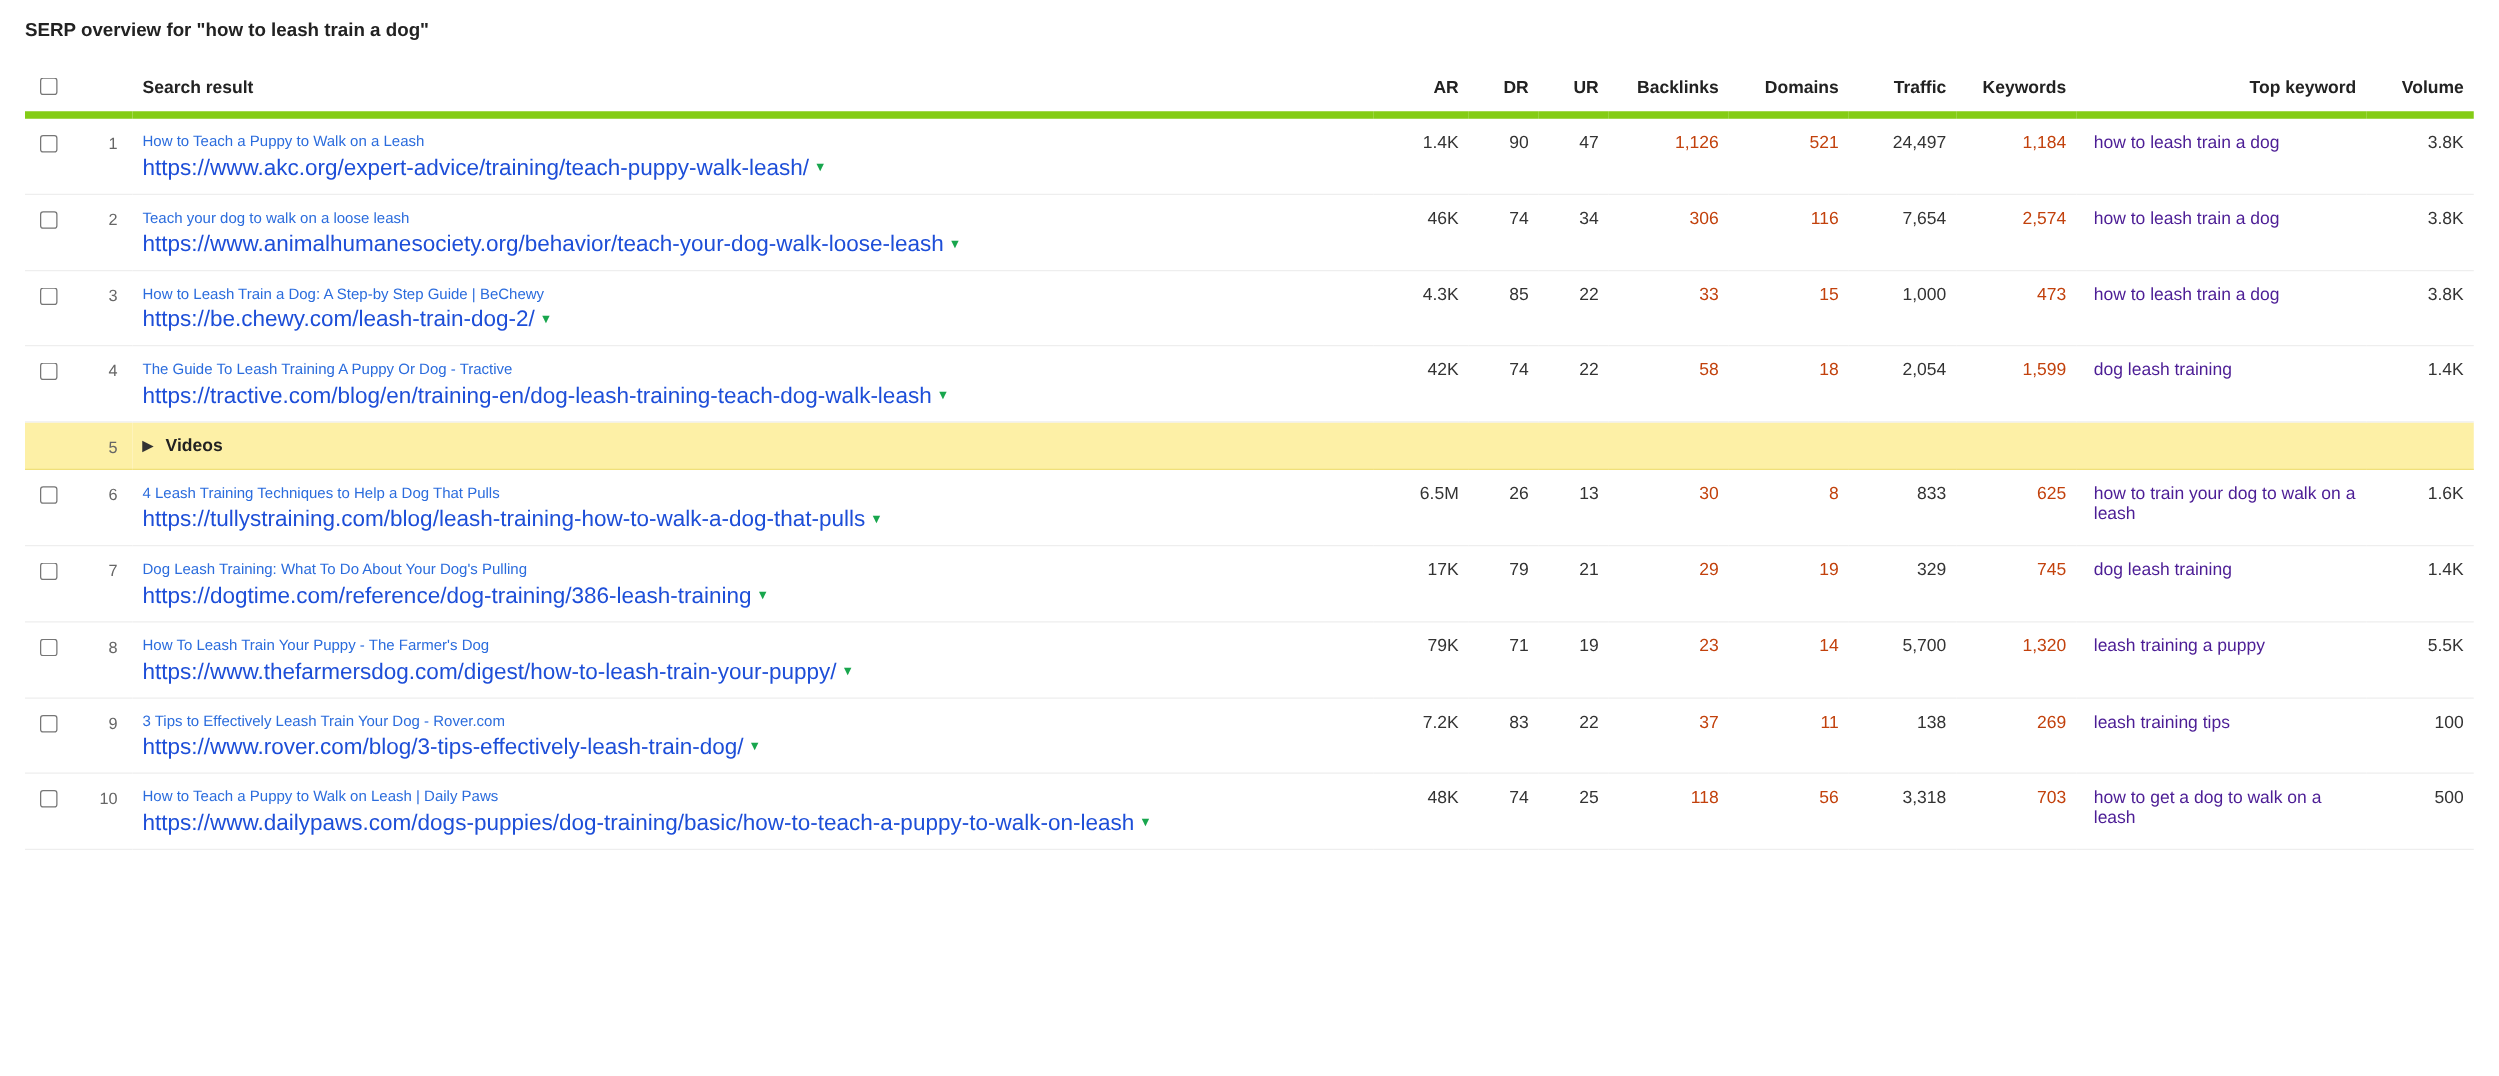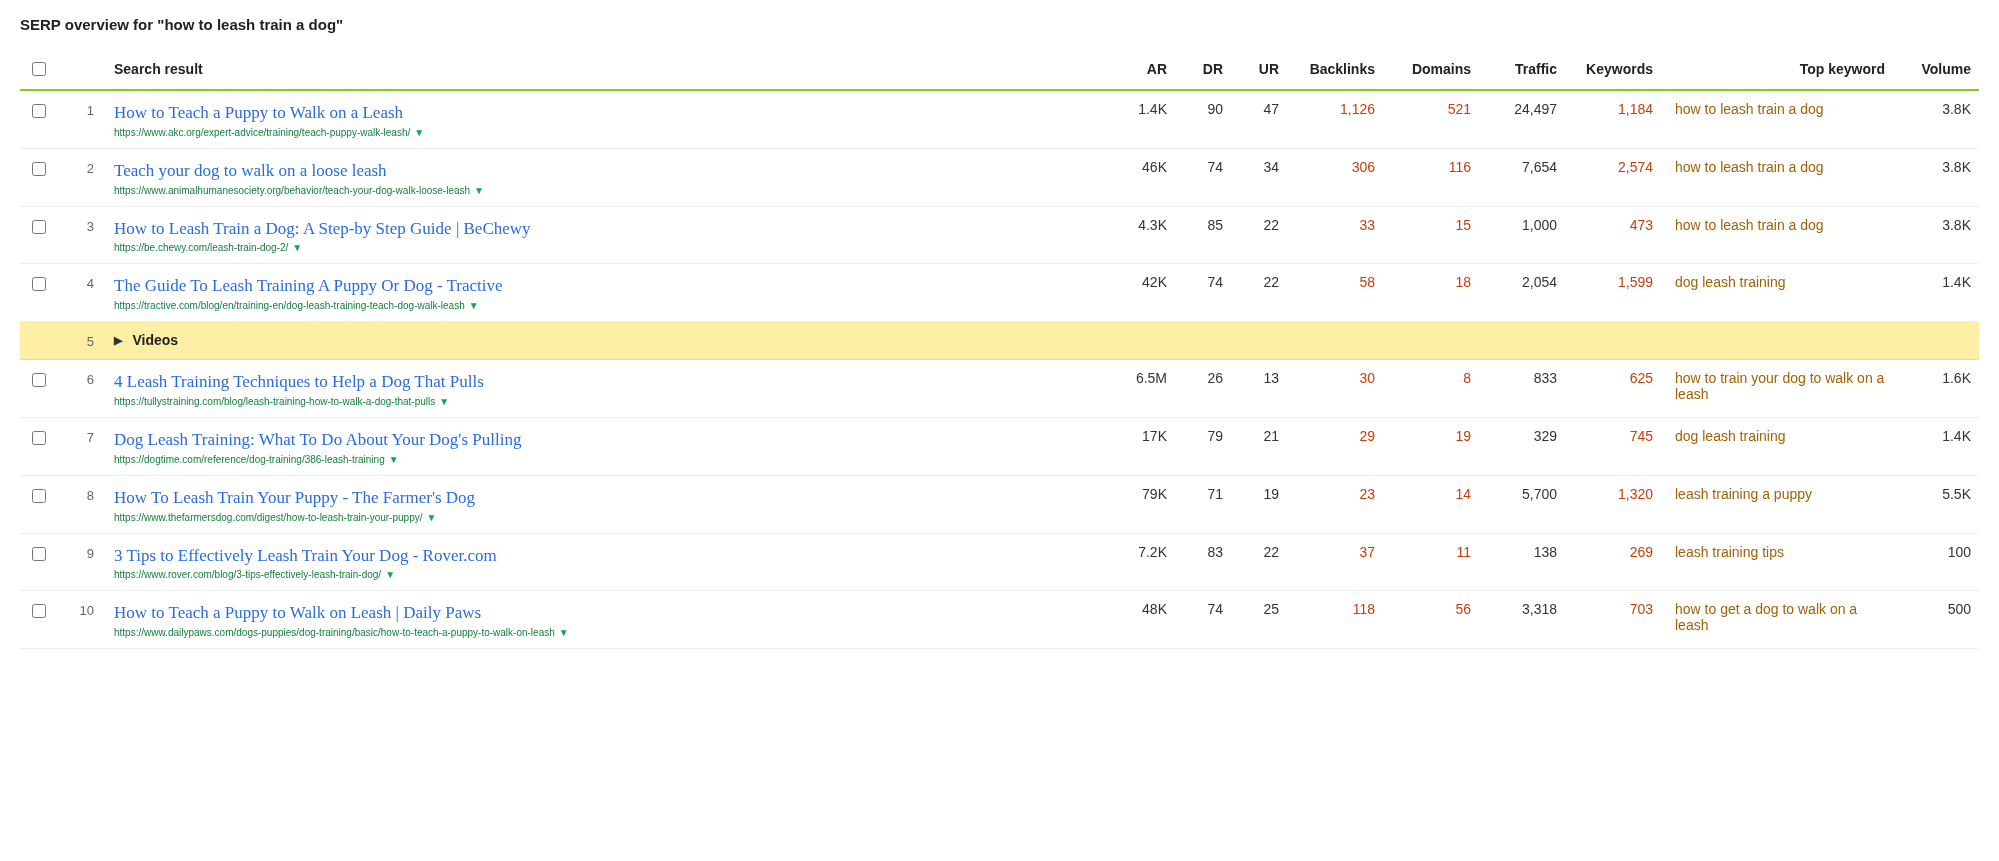--- a/index.html
+++ b/index.html
@@ -23,21 +23,21 @@
     width: 100%;
     border-collapse: collapse;
     table-layout: fixed;
   }
   thead th {
     text-align: right;
     font-weight: 700;
     font-size: 14px;
     color: #222;
     padding: 10px 8px;
-    border-bottom: 2px solid #84cc16;
+    border-bottom: 6px solid #84cc16;
     white-space: nowrap;
   }
   thead th.th-check { width: 24px; text-align: left; }
   thead th.th-num { width: 26px; text-align: right; padding-right: 12px;}
   thead th.th-result { text-align: left; width: auto; }
   thead th.th-ar { width: 60px; text-align: right; }
   thead th.th-dr { width: 40px; }
   thead th.th-ur { width: 40px; }
   thead th.th-backlinks { width: 80px; }
   thead th.th-domains { width: 80px; }
@@ -52,44 +52,43 @@
     text-align: right;
     font-size: 14px;
     color: #333;
   }
   tbody td.td-check { text-align: left; }
   tbody td.td-num { text-align: right; color: #666; font-size: 13px; padding-right: 12px; padding-top: 12px;}
   tbody td.td-result { text-align: left; }
   tbody td.td-topkw { text-align: left; padding-left: 14px;}
   .res-title {
     color: #2b6cdd;
-    font-size: 17px;
+    font-size: 12px;
     line-height: 1.4;
-    font-family: Liberation Serif, serif;
   }
   .res-url-line {
     margin-top: 2px;
     display: flex;
     align-items: center;
     gap: 4px;
   }
   .res-url {
-    color: #15803d;
-    font-size: 10px;
+    color: #1d4ed8;
+    font-size: 18px;
   }
   .caret {
     color: #18a64d;
     font-size: 10px;
     display: inline-block;
   }
   .num-link {
     color: #c2410c;
   }
   .topkw-link {
-    color: #a16207;
+    color: #4c1d95;
     text-align: right;
   }
   .videos-row td {
     background: #fdf0a6;
     border-bottom: 1px solid #f0e07a;
   }
   .videos-content {
     display: flex;
     align-items: center;
     gap: 10px;

